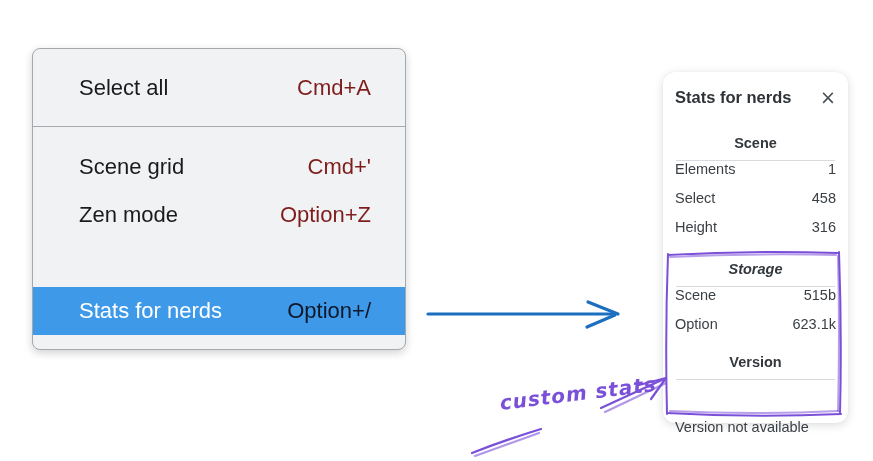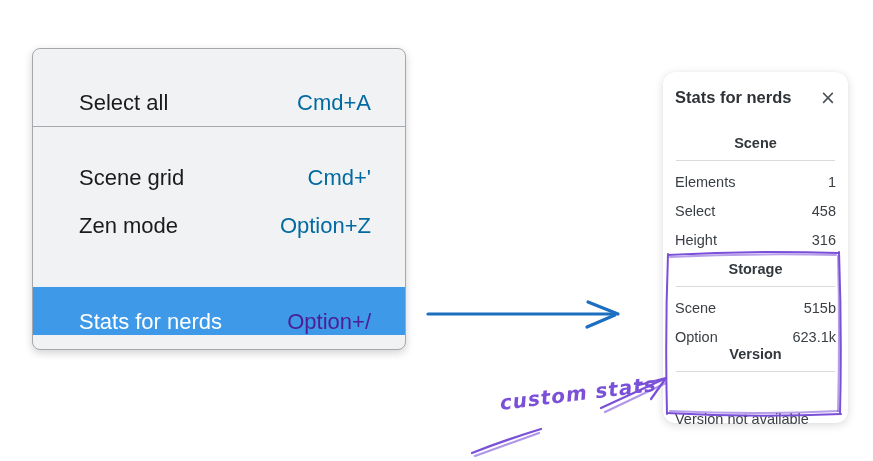--- a/index.html
+++ b/index.html
@@ -13,51 +13,51 @@
   .menu{
     position:absolute;left:32px;top:48px;width:374px;height:302px;
     box-sizing:border-box;
     background:#f1f2f3;
     border:1.5px solid #a5a9ad;
     border-radius:8px;
     box-shadow:0 3px 8px rgba(0,0,0,0.18);
     font-size:22px;color:#1b1b1b;
   }
   .menu-item{
-    display:flex;justify-content:space-between;align-items:flex-end;
+    display:flex;justify-content:space-between;align-items:center;
     height:48px;padding:0 34px 0 46px;cursor:default;
   }
   .menu-item.first{height:56px;margin-top:11px;}
   .menu-sep{border-top:1.5px solid #a5a9ad;margin-top:10px;}
   .menu-group{padding-top:16px;}
-  .shortcut{color:#0369a1;}
+  .shortcut{color:#7f1d1d;}
   .menu-item.highlighted{background:#3e9ae9;color:#ffffff;}
-  .menu-item.highlighted .shortcut{color:#4c1d95;}
+  .menu-item.highlighted .shortcut{color:#0f172a;}
 
   
   .panel{
     position:absolute;left:663px;top:72px;width:185px;height:351px;
     box-sizing:border-box;
     background:#ffffff;border-radius:12px;
     box-shadow:0 2px 10px rgba(0,0,0,0.14), 0 0 1px rgba(0,0,0,0.08);
     padding:16px 12px 0 12px;
     color:#3a3f44;font-size:14.5px;
   }
   .panel-header{display:flex;justify-content:space-between;align-items:center;height:18px;}
   .panel-title{font-weight:bold;font-size:16.5px;color:#2f3338;}
   .panel-close{
     font-size:19px;line-height:14px;color:#4a4f54;cursor:pointer;
     font-weight:400;font-family:"DejaVu Sans", sans-serif;
   }
   .sec-h{text-align:center;font-weight:bold;font-size:14.5px;color:#33383d;height:18px;line-height:18px;}
   .sec-h.scene{margin-top:28px;}
-  .sec-h.storage{margin-top:12px;}
-  .sec-h.version{}
+  .sec-h.storage{margin-top:12px;font-style:italic;}
+  .sec-h.version{margin-top:8px;}
   .sep{border:none;border-top:1px solid #d8dbde;margin:8px 1px 0 1px;}
-  .stat-row{display:flex;justify-content:space-between;align-items:flex-end;height:29px;}
+  .stat-row{display:flex;justify-content:space-between;align-items:flex-start;height:29px;}
   .stat-row .val{text-align:right;}
   .version-note{height:29px;display:flex;align-items:center;margin-top:32px;}
 
   
   .annotation-label{
     position:absolute;left:500px;top:391px;width:170px;
     font-family:"DejaVu Sans", sans-serif;font-style:italic;font-weight:bold;
     font-size:20px;letter-spacing:1px;color:#7b50d8;
     transform:rotate(-7deg);transform-origin:left center;
   }

